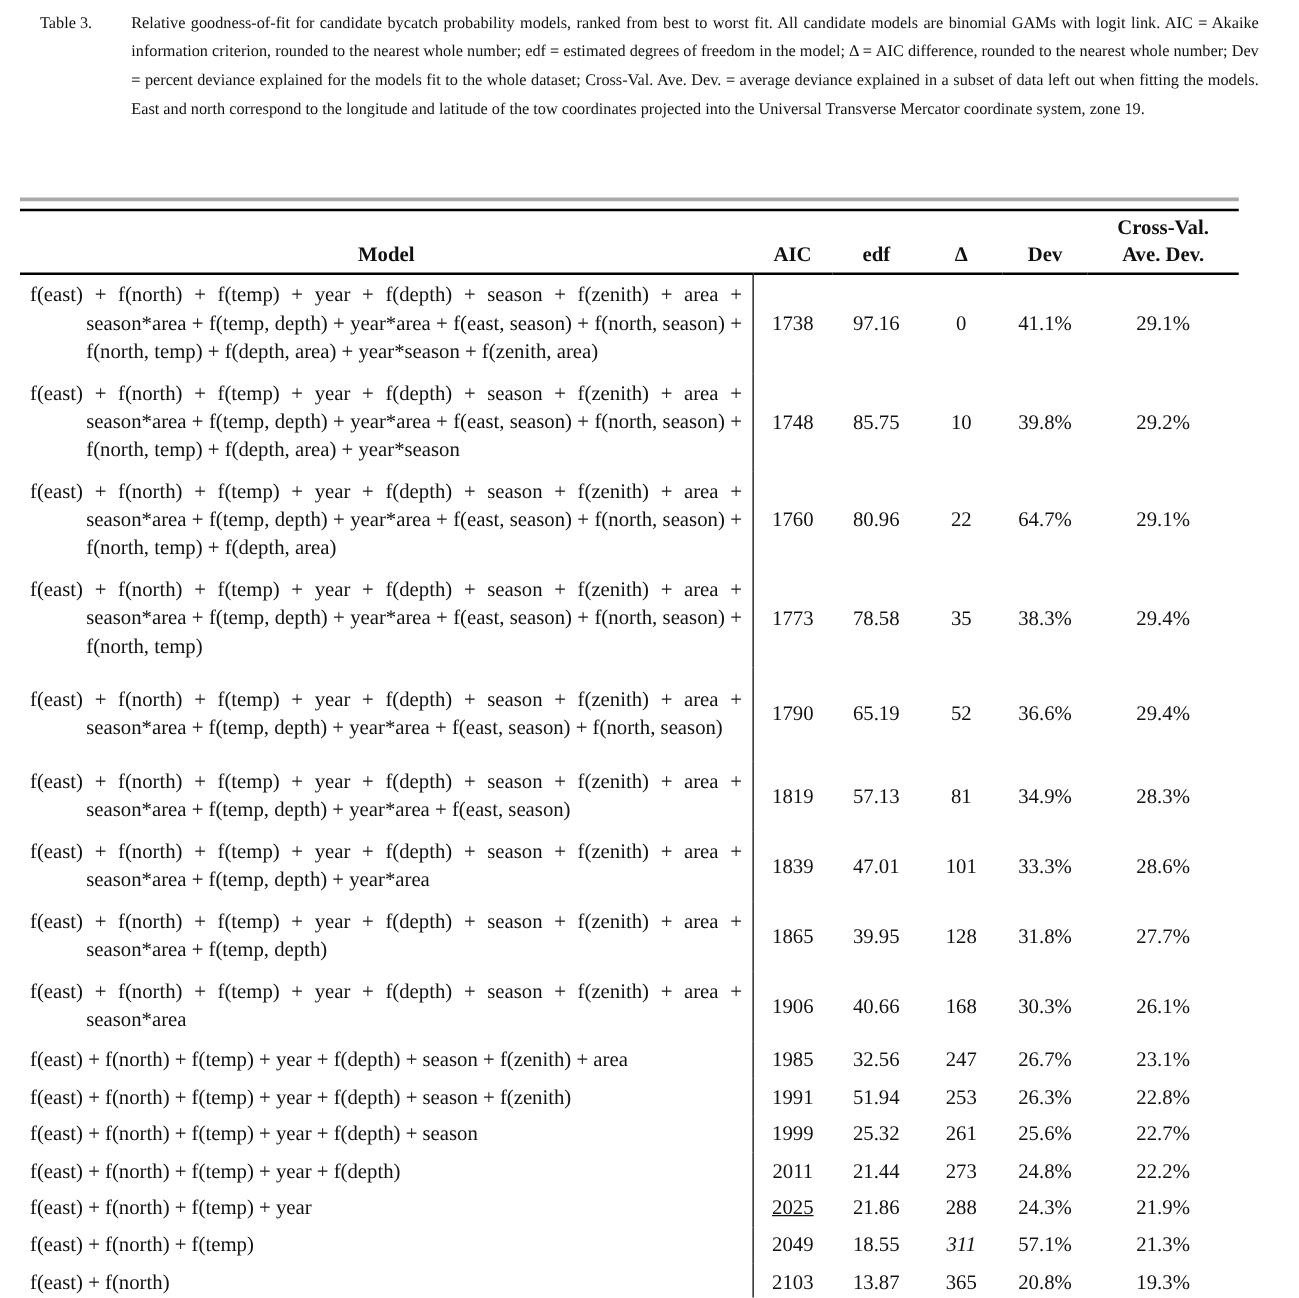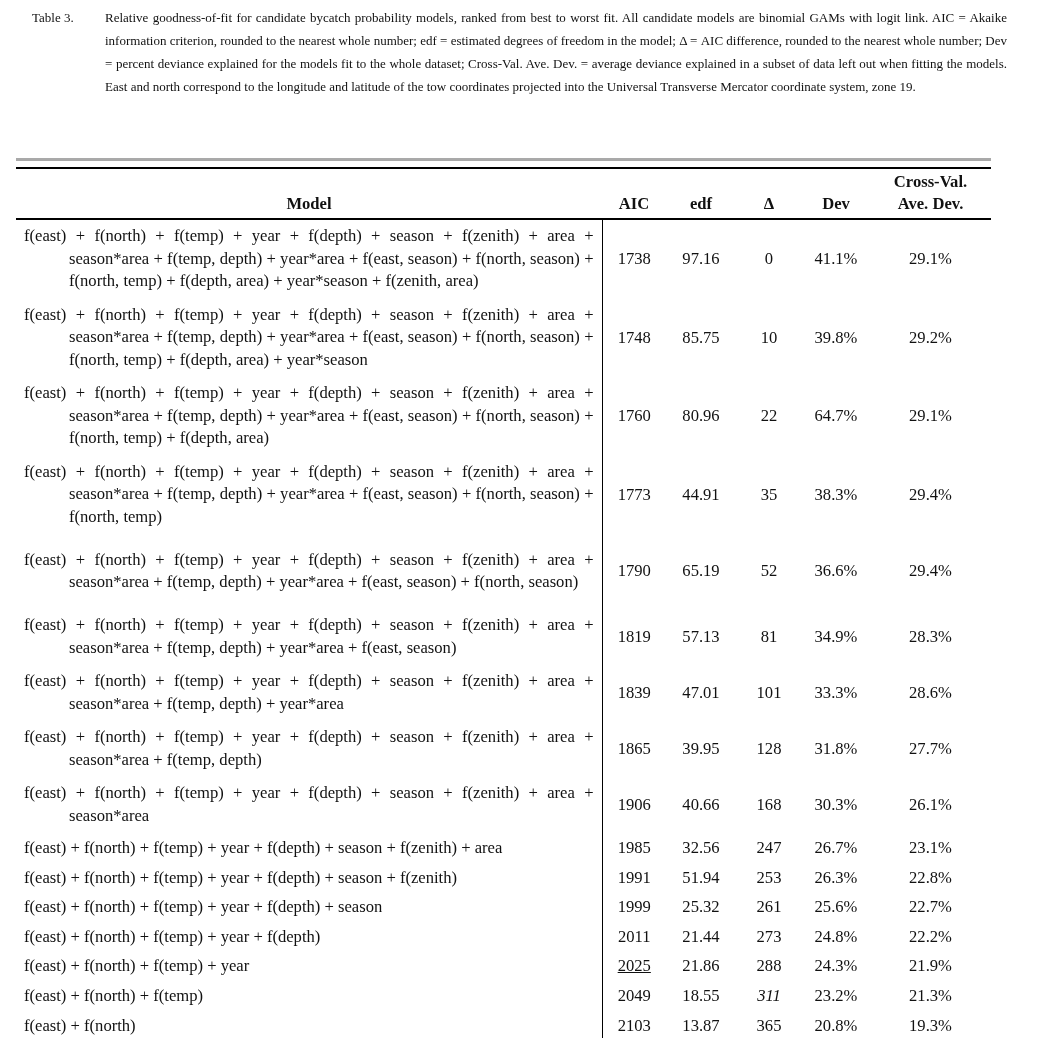--- a/index.html
+++ b/index.html
@@ -110,21 +110,21 @@
         <td class="num" style="height: 77px;">64.7%</td>
         <td class="num" style="height: 77px;">29.1%</td>
       </tr>
       <tr class="multi">
         <td class="model" style="height: 76px;">
           <div class="model-inner">
             <div>f(east) + f(north) + f(temp) + year + f(depth) + season + f(zenith) + area + season*area + f(temp, depth) + year*area + f(east, season) + f(north, season) + f(north, temp)</div>
           </div>
         </td>
         <td class="num" style="height: 76px;">1773</td>
-        <td class="num" style="height: 76px;">44.91</td>
+        <td class="num" style="height: 76px;">78.58</td>
         <td class="num" style="height: 76px;">35</td>
         <td class="num" style="height: 76px;">38.3%</td>
         <td class="num" style="height: 76px;">29.4%</td>
       </tr>
       <tr class="multi">
         <td class="model" style="height: 75px;">
           <div class="model-inner">
             <div>f(east) + f(north) + f(temp) + year + f(depth) + season + f(zenith) + area + season*area + f(temp, depth) + year*area + f(east, season) + f(north, season)</div>
           </div>
         </td>
@@ -244,21 +244,21 @@
       </tr>
       <tr class="single">
         <td class="model" style="height: 29.5px;">
           <div class="model-inner">
             <div>f(east) + f(north) + f(temp)</div>
           </div>
         </td>
         <td class="num" style="height: 29.5px;">2049</td>
         <td class="num" style="height: 29.5px;">18.55</td>
         <td class="num" style="height: 29.5px; font-style: italic;">311</td>
-        <td class="num" style="height: 29.5px;">23.2%</td>
+        <td class="num" style="height: 29.5px;">57.1%</td>
         <td class="num" style="height: 29.5px;">21.3%</td>
       </tr>
       <tr class="single last">
         <td class="model" style="height: 30px;">
           <div class="model-inner">
             <div>f(east) + f(north)</div>
           </div>
         </td>
         <td class="num" style="height: 30px;">2103</td>
         <td class="num" style="height: 30px;">13.87</td>

